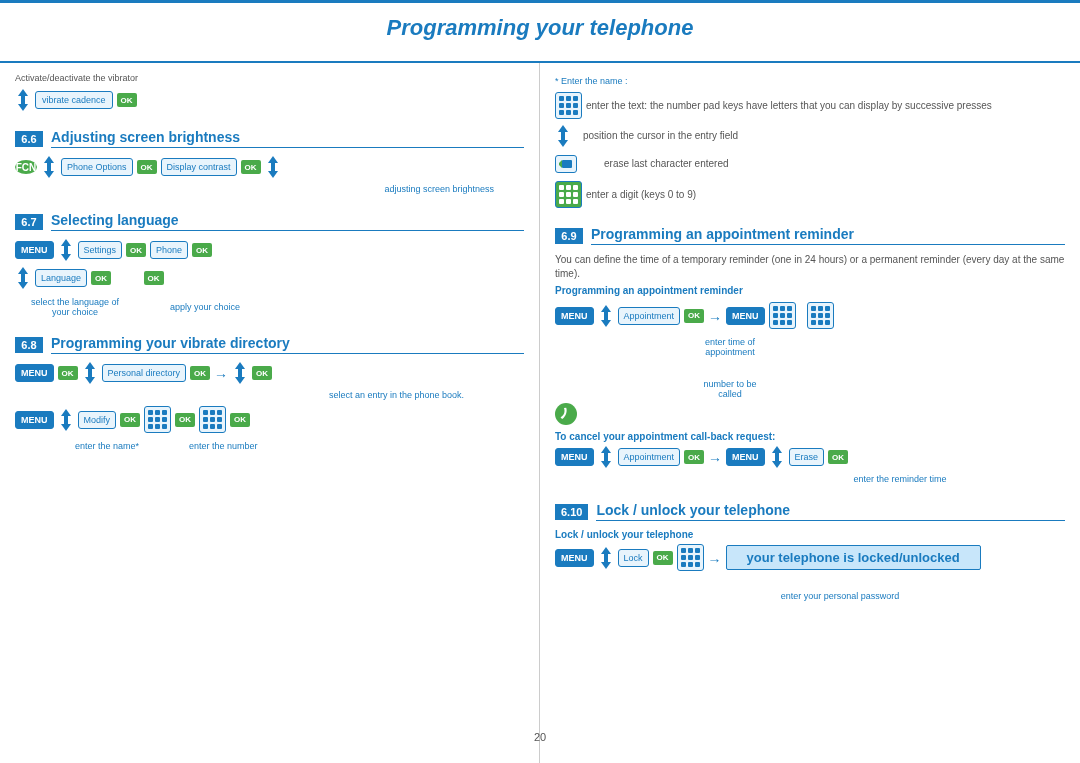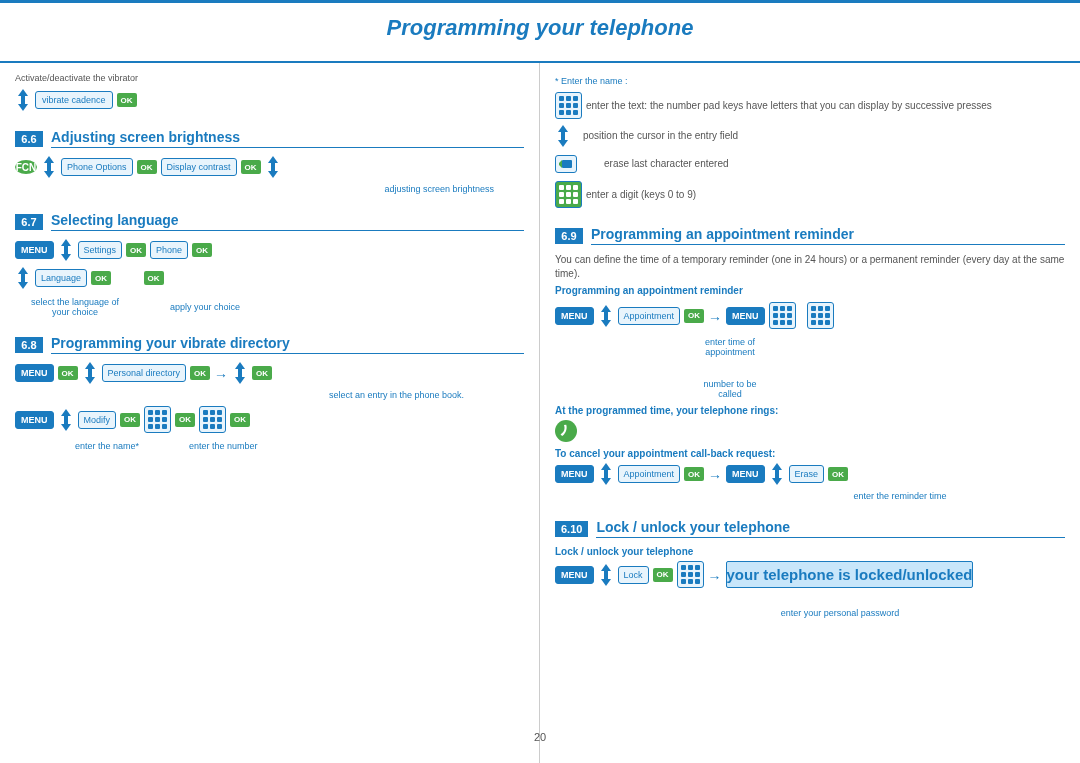--- a/index.html
+++ b/index.html
@@ -234,22 +234,22 @@
       justify-content: center;
       width: 22px;
       height: 22px;
       background: #4aaa4a;
       border-radius: 50%;
     }
 
     .highlight-box {
       background: #c8e6fa;
       border: 1px solid #1a7bbf;
-      padding: 4px 0;
-      font-size: 15px;
+      padding: 4px 20px;
+      font-size: 13px;
       color: #1a7bbf;
       font-weight: bold;
       text-align: left;
       border-radius: 2px;
     }
 
     
     .fcn-btn {
       background: #4aaa4a;
       color: #fff;
@@ -532,21 +532,20 @@
           <div class="keypad-dot"></div>
             <div class="keypad-dot"></div>
             <div class="keypad-dot"></div>
         </div>
       </div>
       <div style="display:flex; gap:20px; margin-left:140px; margin-top:2px;flex-direction:column;">
         <span class="caption-text" style="width:70px;">enter time of appointment</span>
         <span class="caption-text" style="width:70px;">number to be called</span>
       </div>
 
-      <div class="bold-note" style="margin-top:6px;">At the programmed time, your telephone rings:</div>
       <div class="ui-row" style="margin-top:4px;">
         <div class="green-phone">
           <svg width="14" height="14" viewBox="0 0 14 14" fill="none">
             <path d="M3 2C3 2 5 4 5 7C5 10 3 12 3 12L5 13C5 13 7 11 7 7C7 3 5 1 5 1L3 2Z" fill="white" transform="rotate(20,7,7)"></path>
           </svg>
         </div>
       </div>
 
       <div class="bold-note" style="margin-top:6px;">To cancel your appointment call-back request:</div>
       <div class="ui-row" style="margin-top:4px;">

